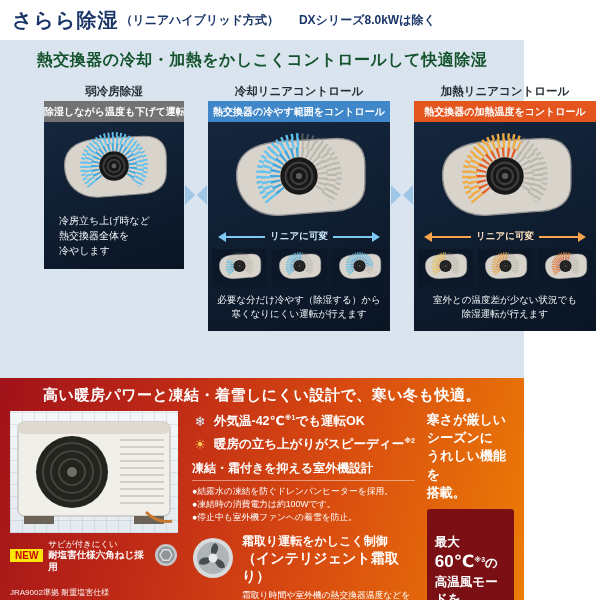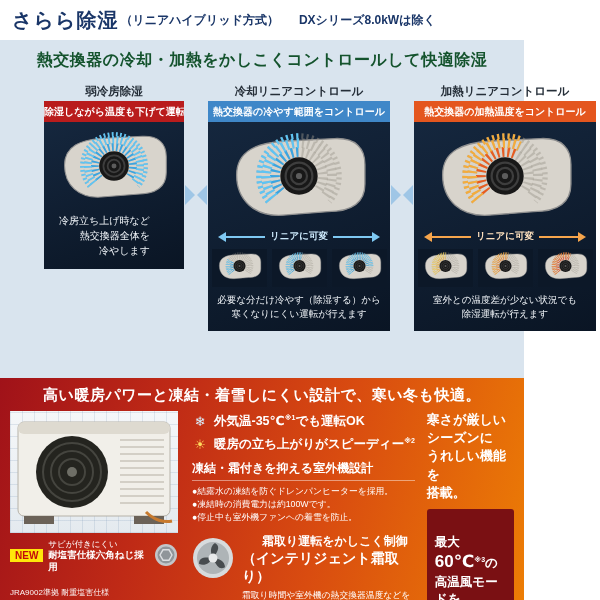--- a/index.html
+++ b/index.html
@@ -16,27 +16,27 @@
   
   .main{height:338px;background:#d9e4ee;padding:10px 12px 0;}
   .main-title{text-align:center;font-size:16px;font-weight:bold;color:#14532d;letter-spacing:.5px;}
   .cols{display:flex;margin-top:10px;align-items:flex-start;margin-left:32px;}
   .col{display:flex;flex-direction:column;}
   .col-left{width:140px;}
   .col-mid,.col-right{width:182px;}
   .gap{flex:1;display:flex;justify-content:center;margin-top:100px;}
   .col-heading{font-size:11.5px;font-weight:bold;color:#252e38;text-align:center;height:20px;line-height:20px;white-space:nowrap;}
   .badge{height:21px;line-height:21px;color:#fff;font-size:10px;font-weight:bold;text-align:center;white-space:nowrap;overflow:hidden;}
-  .badge-teal{background:#b91c1c;}
+  .badge-teal{background:#737373;}
   .badge-blue{background:#3f87c8;text-align:center;}
   .badge-orange{background:#e4561e;}
   .panel{width:100%;background:linear-gradient(160deg,#15273e,#0a1524);padding:5px 5px 9px;display:flex;flex-direction:column;align-items:center;}
   .illus{display:flex;justify-content:center;}
   .caption{color:#f2f6fa;font-size:10px;line-height:1.5;white-space:pre-line;}
-  .caption-left{align-self:flex-start;padding:8px 2px 2px 10px;text-align:right;}
+  .caption-left{align-self:flex-start;padding:8px 2px 2px 10px;text-align:left;}
   .caption-center{text-align:center;font-size:9.5px;margin-top:6px;}
   .linear-arrow{display:flex;align-items:center;width:94%;margin:5px auto 3px;}
   .la-line{flex:1;height:2px;background:#7ec8f2;}
   .la-label{font-size:9.5px;font-weight:bold;margin:0 5px;color:#cdeafc;white-space:nowrap;}
   .la-head{width:0;height:0;border-top:5px solid transparent;border-bottom:5px solid transparent;}
   .la-left{border-right:8px solid #7ec8f2;}
   .la-right{border-left:8px solid #7ec8f2;}
   .heat .la-line{background:#f6a54c;}
   .heat .la-label{color:#ffe2bf;}
   .heat .la-left{border-right-color:#f6a54c;}
@@ -63,21 +63,21 @@
   .b-mid{flex:1;padding:2px 12px 0 14px;}
   .feat{display:flex;align-items:center;gap:6px;font-size:12.5px;font-weight:bold;margin-bottom:6px;white-space:nowrap;}
   .f-icon{width:16px;text-align:center;flex:none;font-size:13px;line-height:1;}
   .f-cold{color:#d9f1ff;}
   .f-heat{color:#ffd95c;}
   sup{font-size:7px;vertical-align:super;}
   .sec-head{font-size:12px;font-weight:bold;margin:7px 0 4px;border-bottom:1px solid rgba(255,255,255,.45);padding-bottom:3px;}
   .bullets{font-size:8.8px;line-height:1.5;}
   .defrost{display:flex;gap:8px;margin-top:8px;align-items:flex-start;}
   .fan-icon{flex:none;margin-top:4px;}
-  .d-head{font-size:12px;font-weight:bold;margin-left:20px;}
+  .d-head{font-size:12px;font-weight:bold;}
   .d-sub{font-size:14px;font-weight:bold;}
   .d-body{font-size:8.8px;line-height:1.45;margin-top:3px;}
   .b-right{width:152px;}
   .lead{font-size:13px;font-weight:bold;line-height:1.4;white-space:pre-line;margin-bottom:7px;}
   .dark-box{background:#7a1013;border-radius:3px;padding:7px 8px;margin-bottom:7px;white-space:pre-line;}
   .hb-main{font-size:12.5px;font-weight:bold;line-height:1.35;}
   .big{font-size:17px;font-weight:bold;}
   .hb-note{font-size:9px;margin-top:3px;}
 </style>
 </head>
@@ -325,21 +325,21 @@
               <polygon points="18,12 15,17.2 9,17.2 6,12 9,6.8 15,6.8" fill="none" stroke="#dcdee1" stroke-width="1.4"></polygon>
             </svg>
           </div>
           <div class="jra">JRA9002準拠 耐重塩害仕様</div>
         </div>
       </div>
 
       <div class="b-mid">
         <div class="feat">
           <span class="f-icon f-cold">❄</span>
-          <span class="f-text"><span>外気温-35℃</span><sup>※1</sup><span>でも運転OK</span></span>
+          <span class="f-text"><span>外気温-42℃</span><sup>※1</sup><span>でも運転OK</span></span>
         </div>
         <div class="feat">
           <span class="f-icon f-heat">☀</span>
           <span class="f-text"><span>暖房の立ち上がりがスピーディー</span><sup>※2</sup><span></span></span>
         </div>
         <div class="sec-head">凍結・霜付きを抑える室外機設計</div>
         <div class="bullets">
           <div>●結露水の凍結を防ぐドレンパンヒーターを採用。</div>
           <div>●凍結時の消費電力は約100Wです。</div>
           <div>●停止中も室外機ファンへの着雪を防止。</div>

